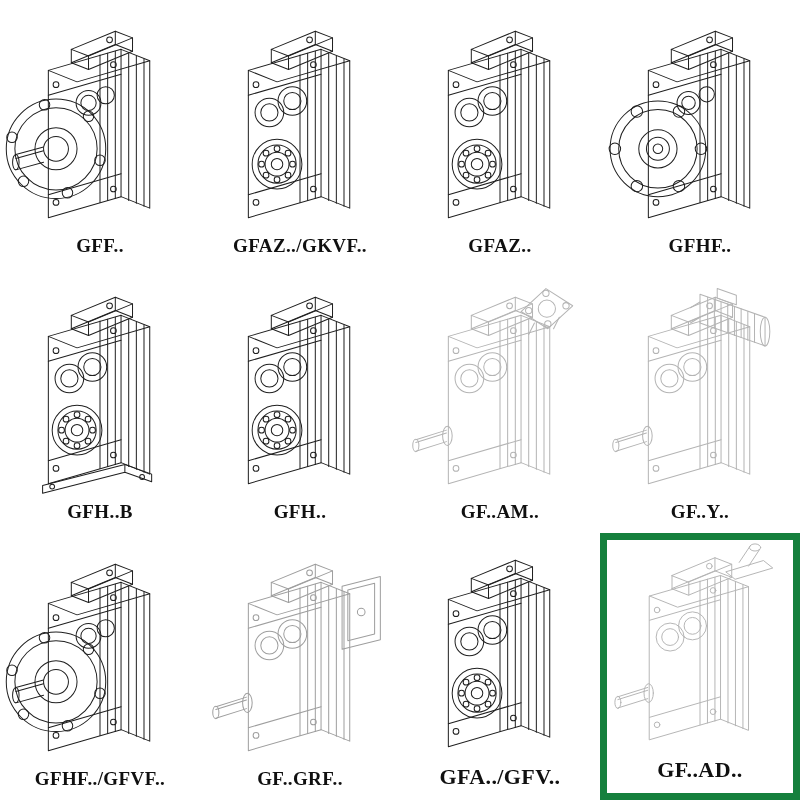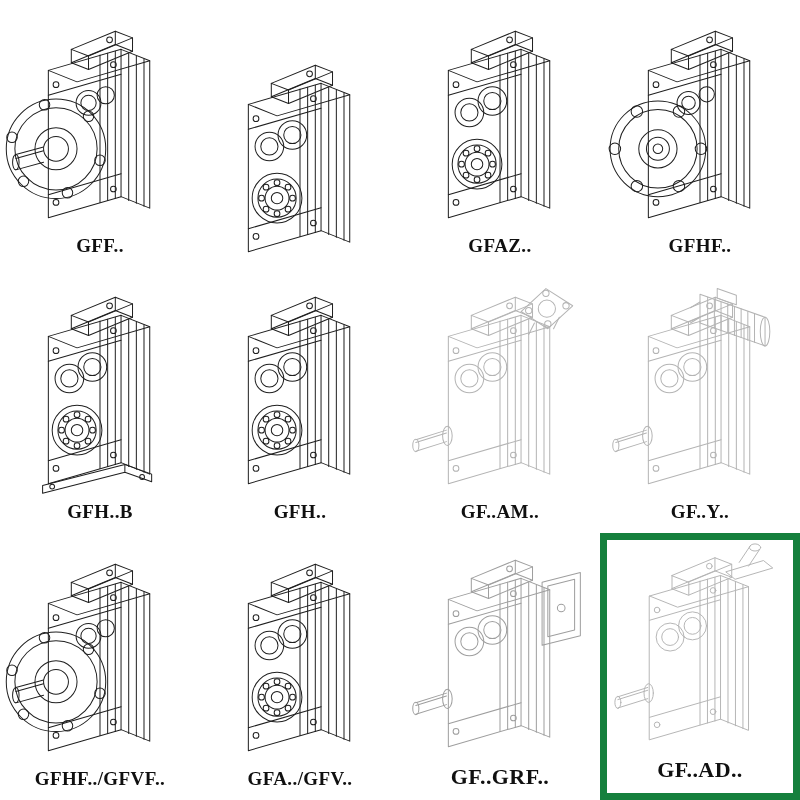--- a/index.html
+++ b/index.html
@@ -173,20 +173,21 @@
     <svg class="drawing" viewBox="0 0 200 230" stroke="#1f1f1f">
         <use href="#sym-flange-shaft"></use>
       </svg>
     <figcaption class="label">GFF..</figcaption>
   </figure>
 
   <figure class="cell">
     <svg class="drawing" viewBox="0 0 200 230" stroke="#1f1f1f">
         <use href="#sym-hollow"></use>
       </svg>
+    <figcaption class="label">GFAZ../GKVF..</figcaption>
   </figure>
 
   <figure class="cell">
     <svg class="drawing" viewBox="0 0 200 230" stroke="#1f1f1f">
         <use href="#sym-hollow"></use>
       </svg>
     <figcaption class="label">GFAZ..</figcaption>
   </figure>
 
   <figure class="cell">
@@ -225,31 +226,31 @@
   </figure>
 
   <figure class="cell">
     <svg class="drawing" viewBox="0 0 200 230" stroke="#1f1f1f">
         <use href="#sym-flange-shaft"></use>
       </svg>
     <figcaption class="label">GFHF../GFVF..</figcaption>
   </figure>
 
   <figure class="cell">
-    <svg class="drawing" viewBox="0 0 200 230" stroke="#1f1f1f">
-        <use href="#sym-hollow"></use>
-      </svg>
-    <figcaption class="label">GFA../GFV..</figcaption>
-  </figure>
-
-  <figure class="cell">
     <svg class="drawing" viewBox="0 0 200 230" stroke="#9e9e9e">
         <use href="#sym-grf"></use>
       </svg>
     <figcaption class="label">GF..GRF..</figcaption>
+  </figure>
+
+  <figure class="cell">
+    <svg class="drawing" viewBox="0 0 200 230" stroke="#1f1f1f">
+        <use href="#sym-hollow"></use>
+      </svg>
+    <figcaption class="label">GFA../GFV..</figcaption>
   </figure>
 
   <figure class="cell cell-framed">
     <svg class="drawing" viewBox="0 0 200 230" stroke="#b4b4b4">
         <use href="#sym-rear"></use>
       </svg>
     <figcaption class="label">GF..AD..</figcaption>
   </figure>
 
 </div>

